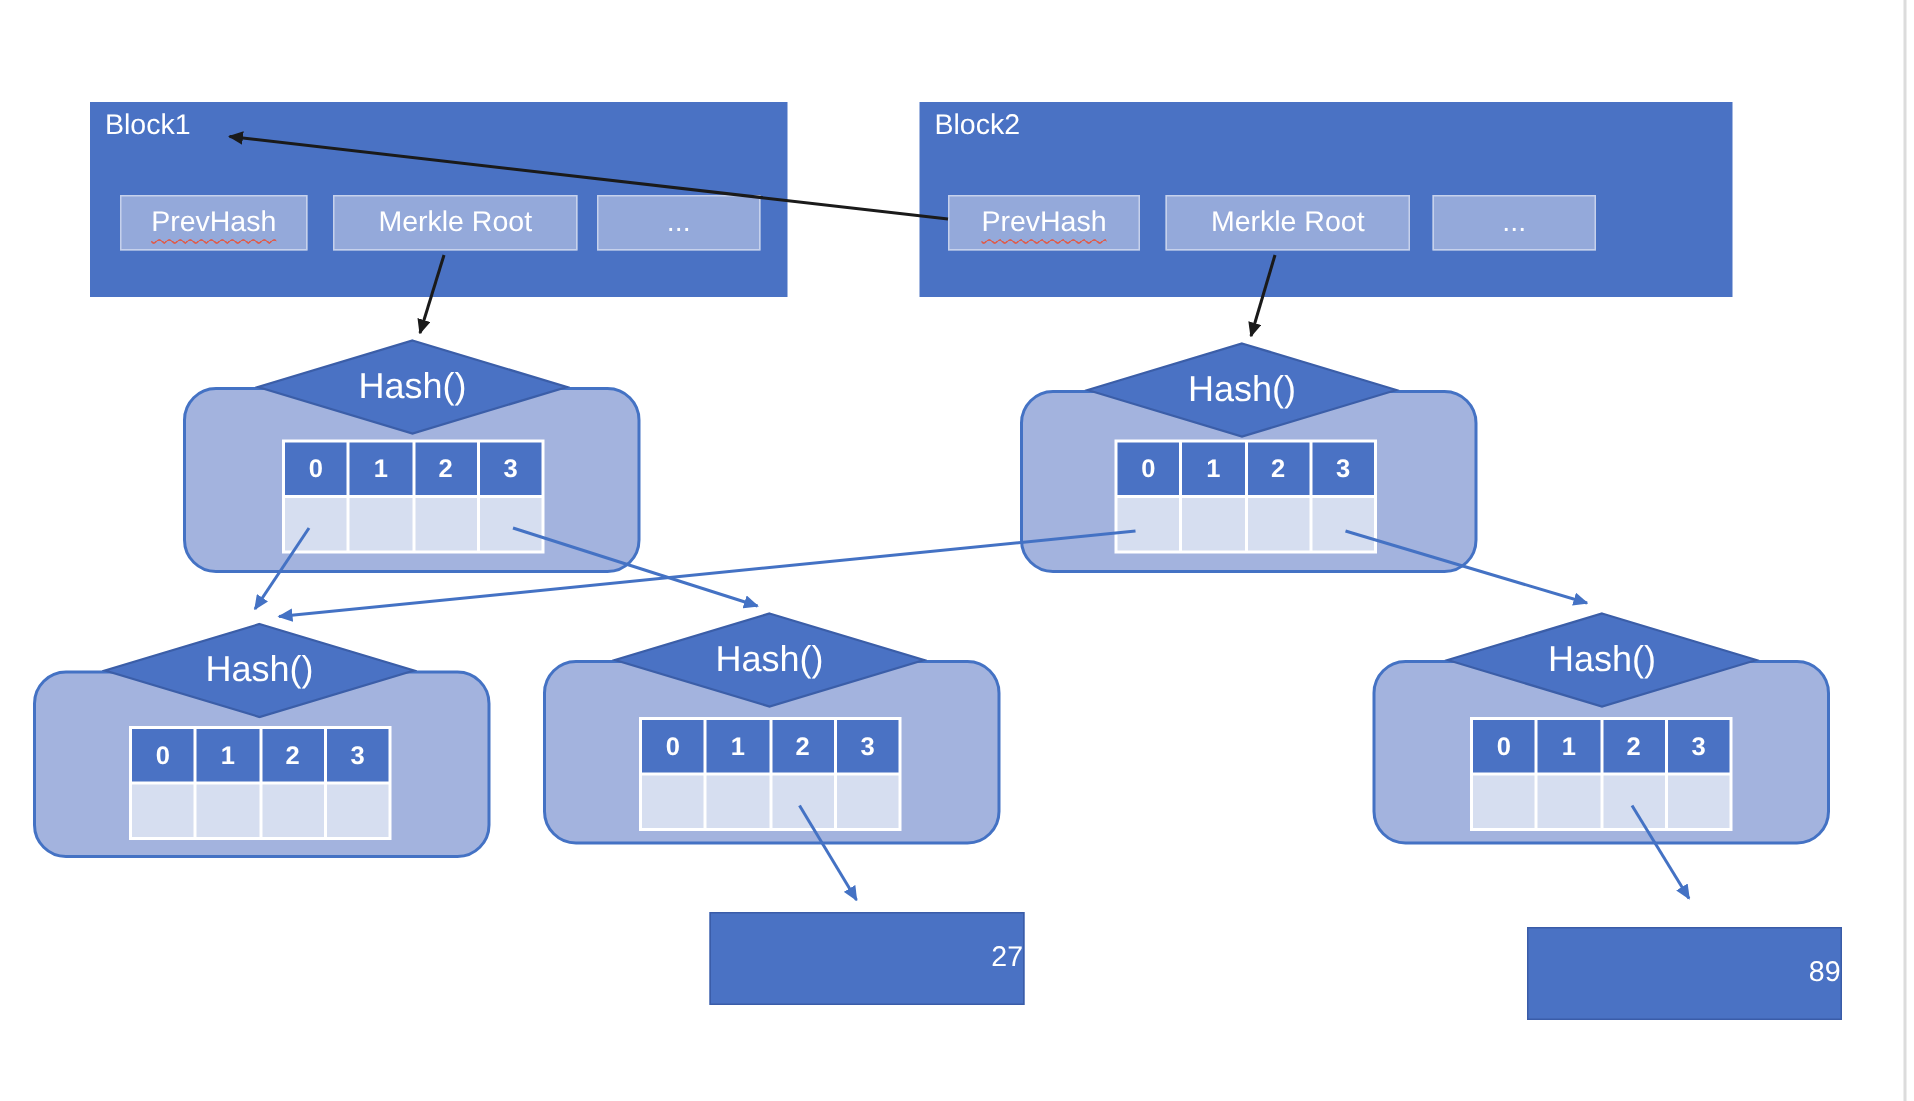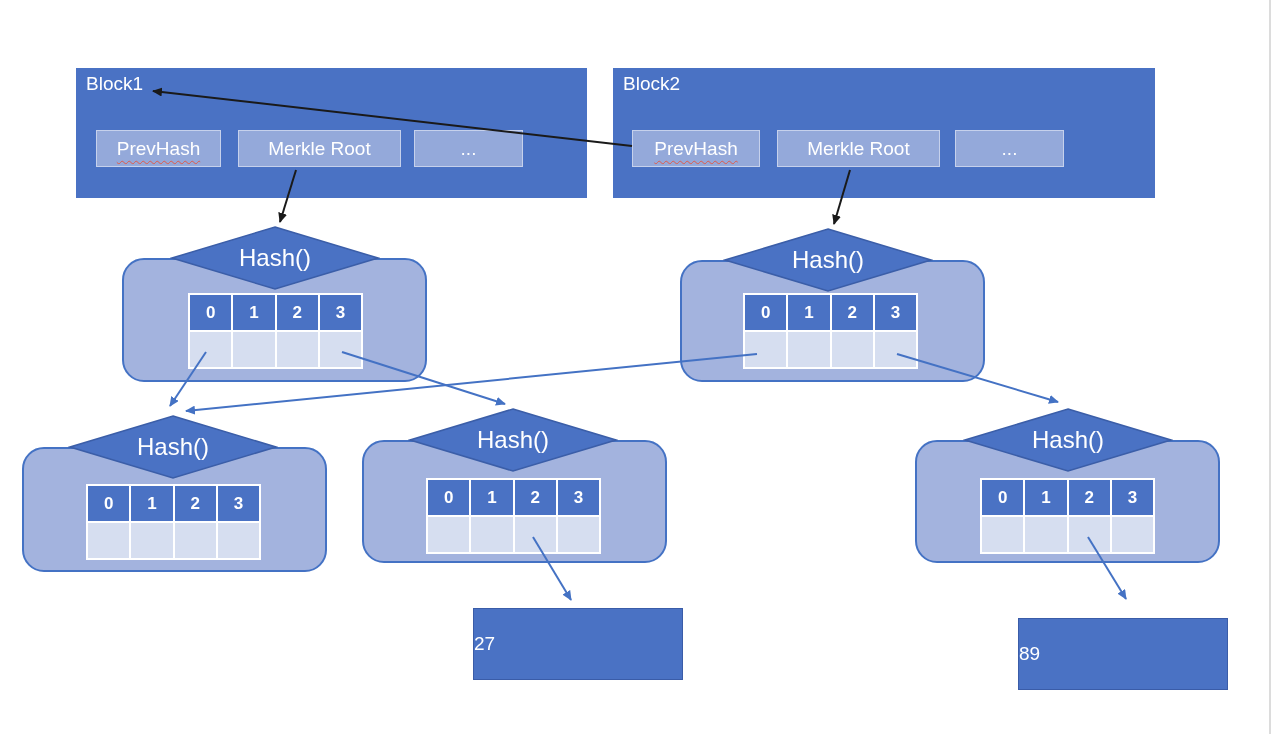--- a/index.html
+++ b/index.html
@@ -20,34 +20,34 @@
   .node-container{position:absolute;background:#a3b3de;border:2px solid #4472c4;border-radius:22px;z-index:4;box-sizing:border-box;}
   .diamond-wrap{position:absolute;width:210px;height:64px;z-index:6;}
   .diamond-label{position:absolute;width:210px;height:64px;z-index:7;display:flex;align-items:center;justify-content:center;
                  color:#ffffff;font-size:24px;}
   .tbl{position:absolute;width:175px;height:76px;background:#ffffff;z-index:8;
        display:grid;grid-template-columns:repeat(4,1fr);grid-template-rows:35px 35px;gap:2px;padding:2px;box-sizing:border-box;}
   .hcell{background:#4a72c4;color:#ffffff;font-weight:bold;font-size:17px;display:flex;align-items:center;justify-content:center;}
   .dcell{background:#d6def0;}
 
   
-  .leaf{position:absolute;width:210px;height:72px;background:#4a72c4;border:1px solid #3a5ca8;box-sizing:border-box;
-        color:#ffffff;font-size:19px;display:flex;align-items:center;justify-content:flex-start;z-index:5;}
+  .leaf{position:absolute;width:210px;height:62px;background:#4a72c4;border:1px solid #3a5ca8;box-sizing:border-box;
+        color:#ffffff;font-size:19px;display:flex;align-items:center;justify-content:flex-end;z-index:5;}
 
   .edge-line{position:absolute;left:1269px;top:0;width:2px;height:734px;background:#dcdcdc;z-index:2;}
 </style>
 </head>
 <body>
 
 <div class="canvas">
 
   <div class="edge-line"></div>
 
   
-  <div class="block" style="left:76px;top:68px;width:465px;height:130px;padding-left:46px;">
+  <div class="block" style="left:60px;top:68px;width:465px;height:130px;">
     <div class="block-title">Block1</div>
     <div class="field" style="left:20px;top:62px;width:123px;">
       <span class="u-solid"><span class="u-wavy">PrevHash</span></span>
     </div>
     <div class="field" style="left:162px;top:62px;width:161px;">
       <span>Merkle Root</span>
     </div>
     <div class="field" style="left:338px;top:62px;width:107px;">
       <span>...</span>
     </div>

